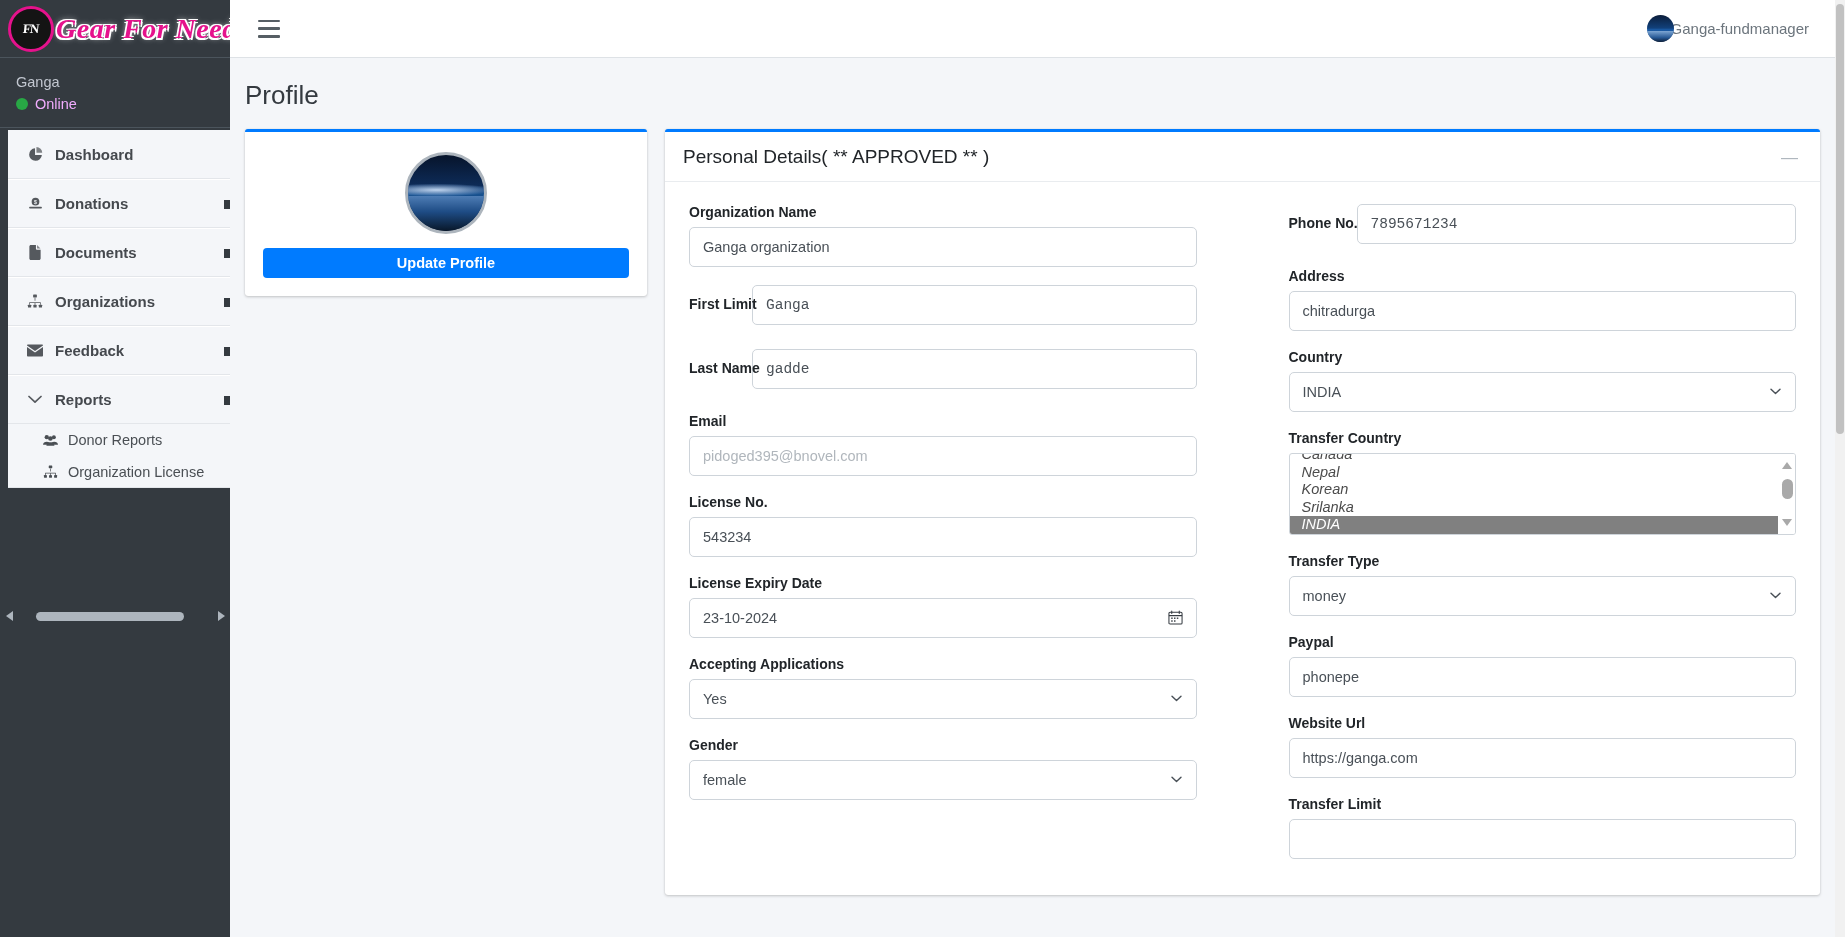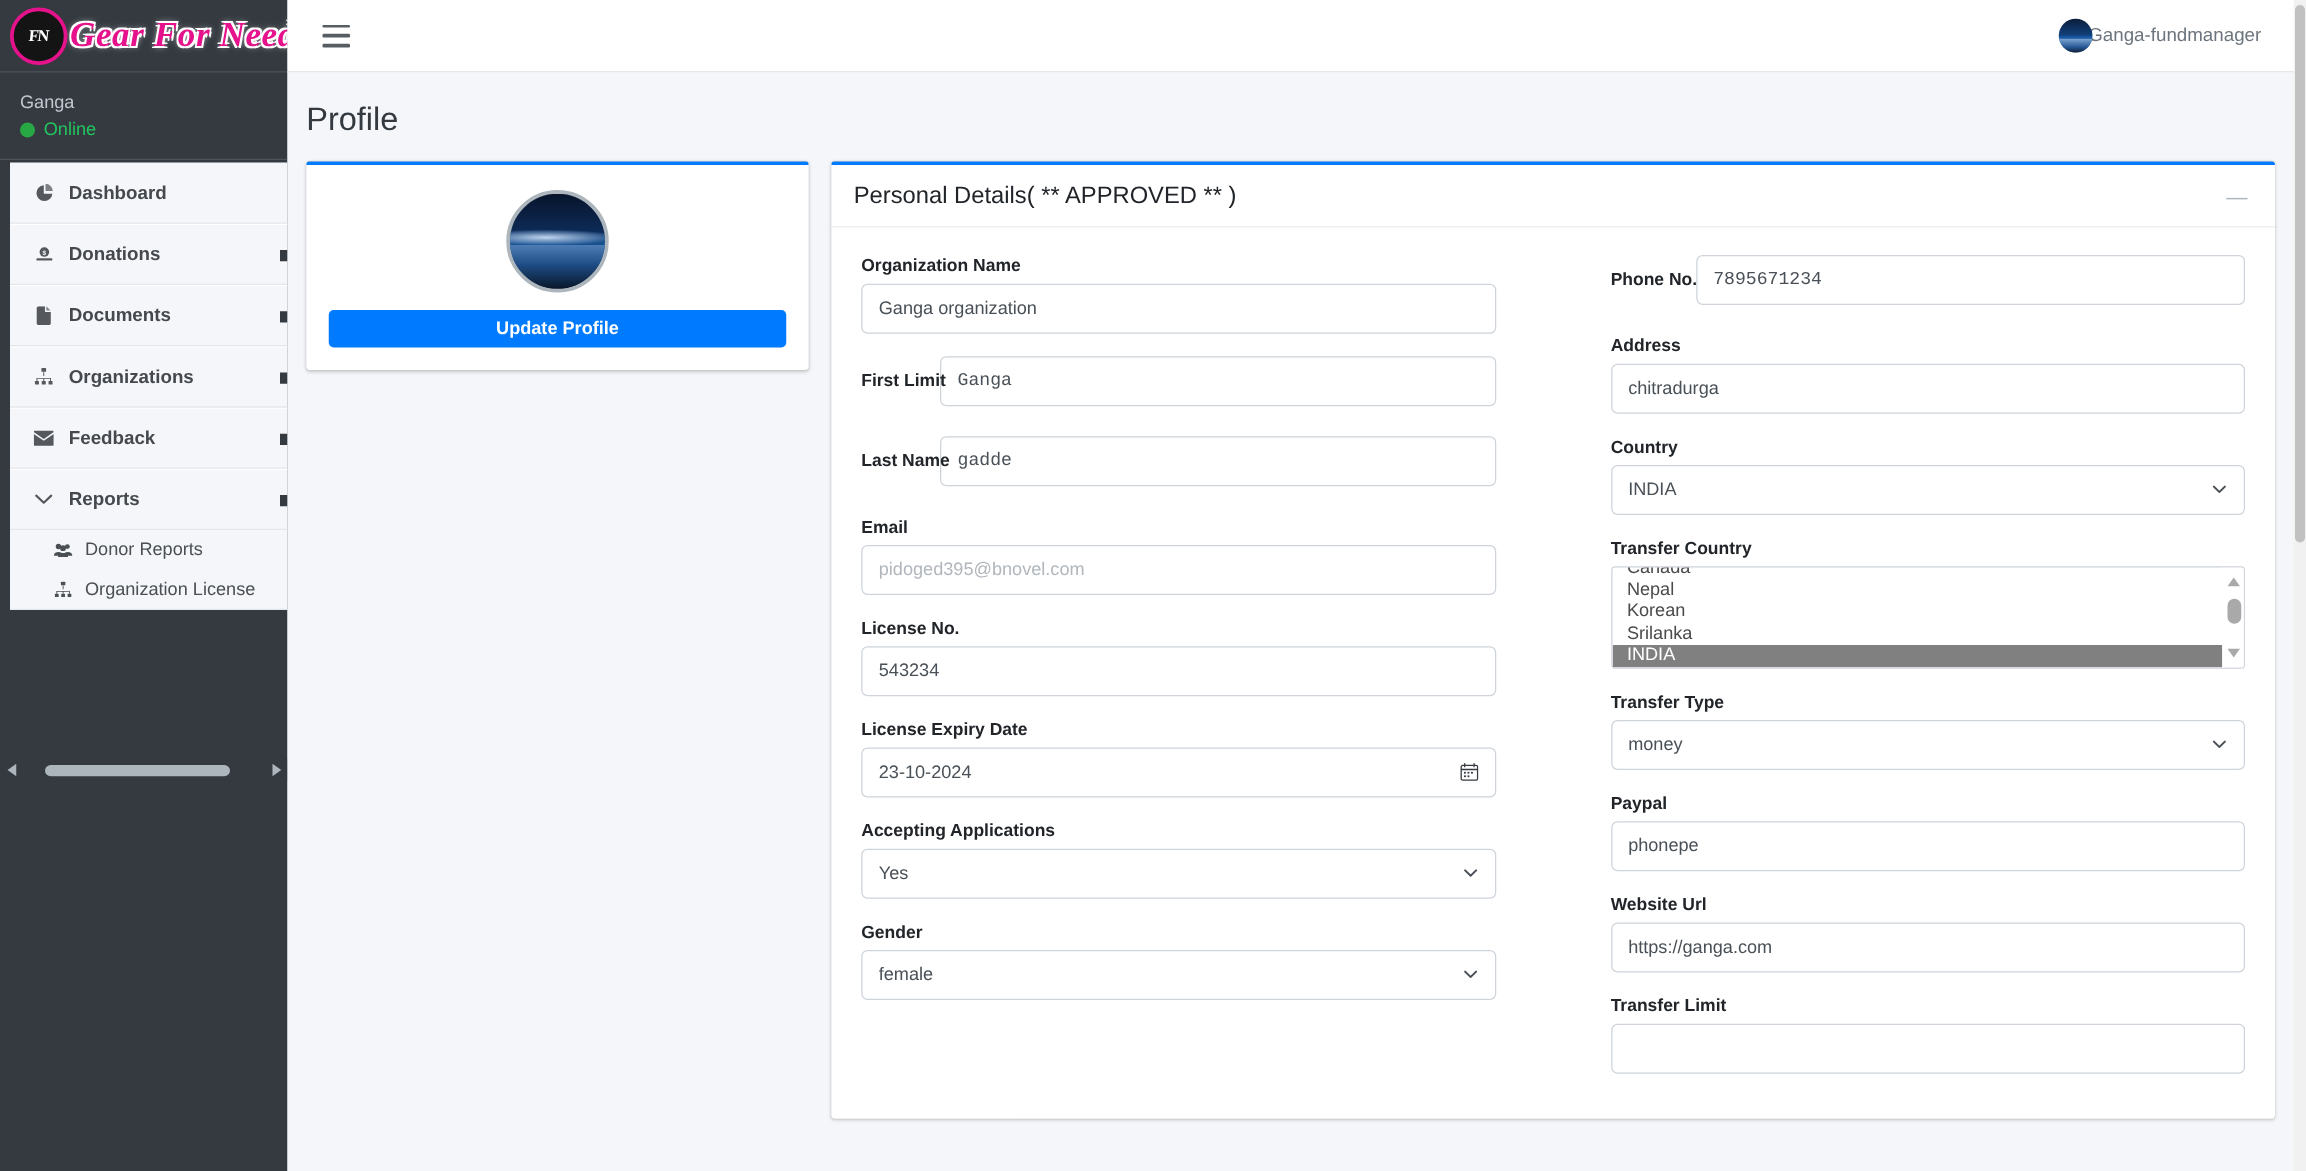--- a/index.html
+++ b/index.html
@@ -57,21 +57,21 @@
 
   .user-panel {
     padding: 13px 12px 12px 16px;
     border-bottom: 1px solid #4b545c;
   }
   .user-name {
     color: #c2c7d0; font-size: 14.5px; line-height: 22px;
   }
   .user-status {
     display: flex; align-items: center; gap: 7px;
-    color: #22c55e; font-size: 14.5px; line-height: 22px;
+    color: #f0abfc; font-size: 14.5px; line-height: 22px;
   }
   .dot-online {
     width: 12px; height: 12px; border-radius: 50%;
     background: #28a745; display: inline-block; flex: none;
   }
 
   .nav { padding-top: 2px; }
   .nav-item {
     position: relative;
     background: #f4f6f9;
@@ -306,20 +306,21 @@
     background: #fff;
     position: relative;
     overflow: hidden;
     display: flex;
   }
   .listbox-items {
     flex: 1;
     padding-top: 0;
     margin-top: -8px;
     overflow: hidden;
+    font-style: italic;
   }
   .listbox-opt {
     height: 17.5px;
     line-height: 17.5px;
     font-size: 14.5px;
     color: #4b4b4b;
     padding-left: 12px;
     white-space: nowrap;
     cursor: pointer;
   }

